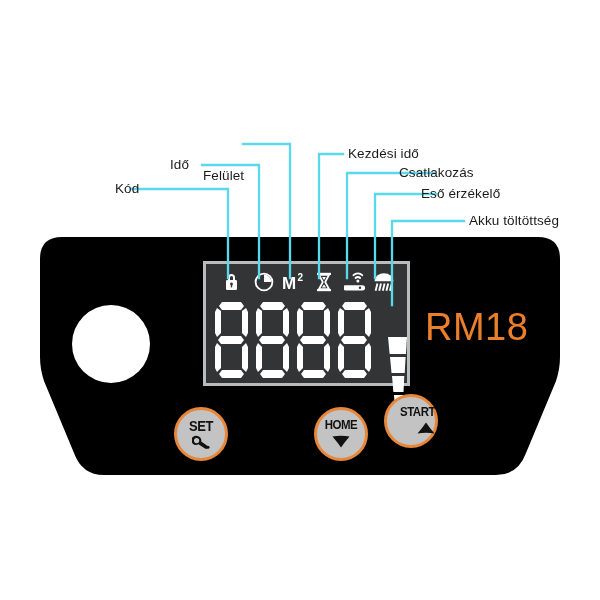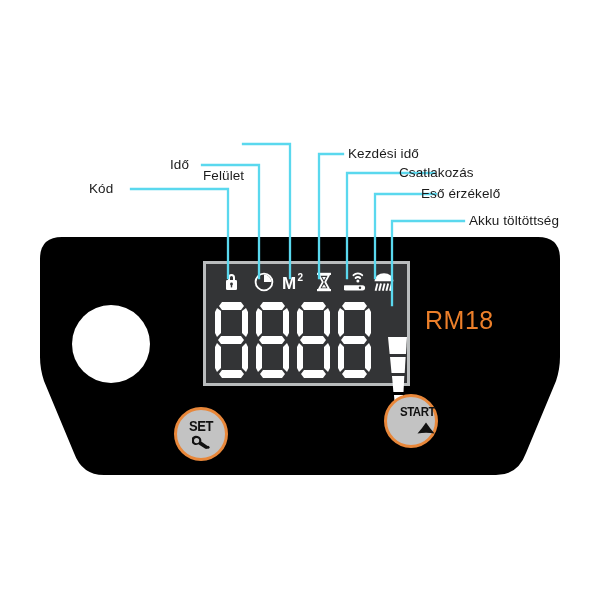--- a/index.html
+++ b/index.html
@@ -117,21 +117,21 @@
     width: 24px;
     height: 76px;
   }
 
   
   #brand {
     position: absolute;
     left: 425px;
     top: 306px;
     color: #ec7f2a;
-    font-size: 25px;
+    font-size: 38px;
     font-weight: 500;
     letter-spacing: 0.5px;
     font-family: "Liberation Sans", sans-serif;
   }
 
   
   .ctrl-btn {
     position: absolute;
     width: 54px;
     height: 54px;
@@ -325,20 +325,28 @@
         <path d="M5.6 1.0 A4.6 4.6 0 1 0 6.4 9.2 L13.0 13.6
                  A1.9 1.9 0 0 0 15.6 10.9 L9.2 6.6
                  A4.6 4.6 0 0 0 5.6 1.0 Z
                  M4.6 3.0 A2.6 2.6 0 1 1 4.6 8.2 A2.6 2.6 0 0 1 4.6 3.0 Z" fill="#111111"></path>
         <circle cx="16.0" cy="12.2" r="1.5" fill="#111111"></circle>
       </svg>
     </span>
   </div>
 
 
+  <div class="ctrl-btn" style="left:314px; top:407px;">
+    <span class="btn-label small">HOME</span>
+    <span class="btn-glyph">
+      <svg width="18" height="13" viewBox="0 0 18 13">
+        <path d="M0.5 1.5 Q9 0.2 17.5 1.5 Q12 8 9 12.5 Q6 8 0.5 1.5 Z" fill="#111111"></path>
+      </svg>
+    </span>
+  </div>
 
   <div class="ctrl-btn" style="left:384px; top:394px;align-items:flex-end;">
     <span class="btn-label small">START</span>
     <span class="btn-glyph">
       <svg width="18" height="13" viewBox="0 0 18 13">
         <path d="M9 0.5 Q12 5 17.5 11.5 Q9 10.2 0.5 11.5 Q6 5 9 0.5 Z" fill="#111111"></path>
       </svg>
     </span>
   </div>
 
@@ -354,21 +362,21 @@
       <path d="M343 154 H319 V278"></path>
 
       <path d="M434 173 H347 V278"></path>
 
       <path d="M436 194 H375 V278"></path>
 
       <path d="M464 221 H392 V305"></path>
     </g>
   </svg>
 
-  <div class="callout-label" style="left:89px; top:181px;">Kód</div>
+  <div class="callout-label" style="left:115px; top:181px;">Kód</div>
 
   <div class="callout-label" style="left:170px; top:157px;">Idő</div>
 
   <div class="callout-label" style="left:203px; top:136px;margin-top:32px;">Felület</div>
 
   <div class="callout-label" style="left:348px; top:146px;text-align:right;">Kezdési idő</div>
 
   <div class="callout-label" style="left:399px; top:165px;">Csatlakozás</div>
 
   <div class="callout-label" style="left:421px; top:186px;">Eső érzékelő</div>

